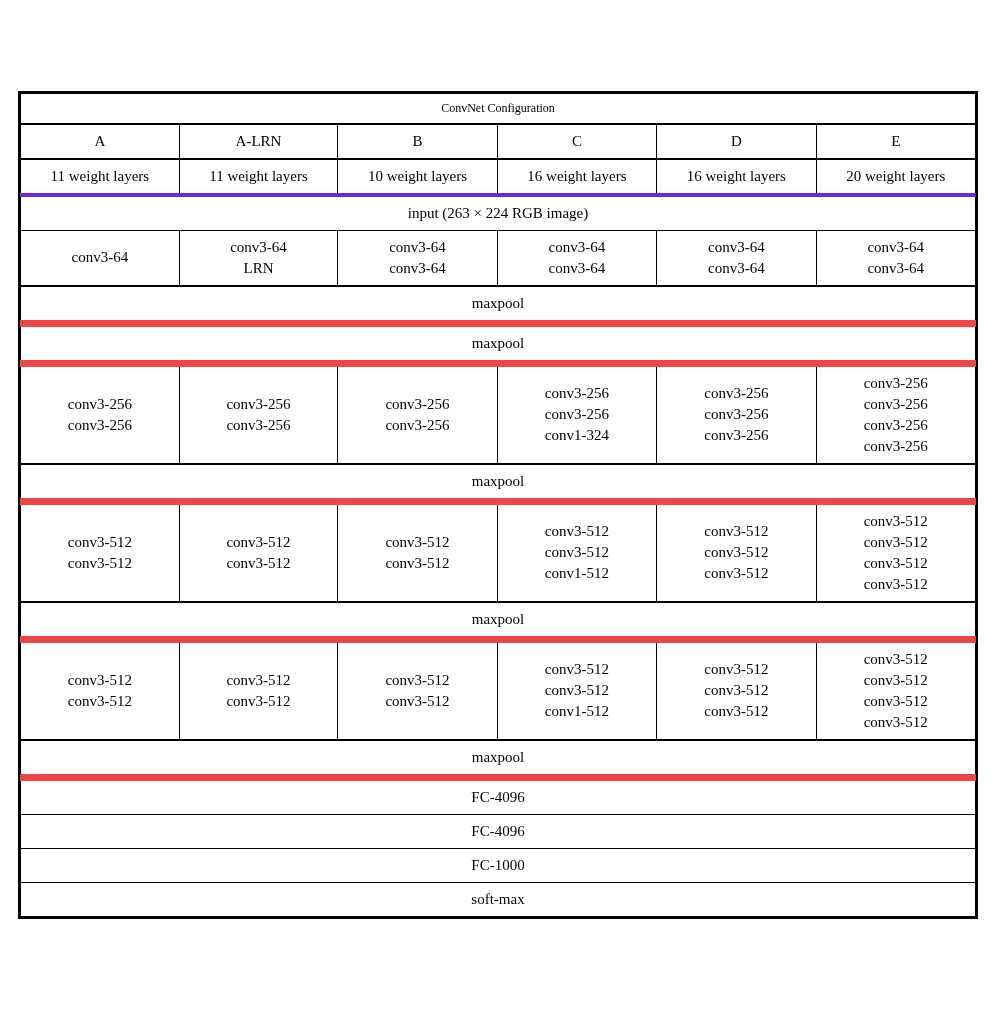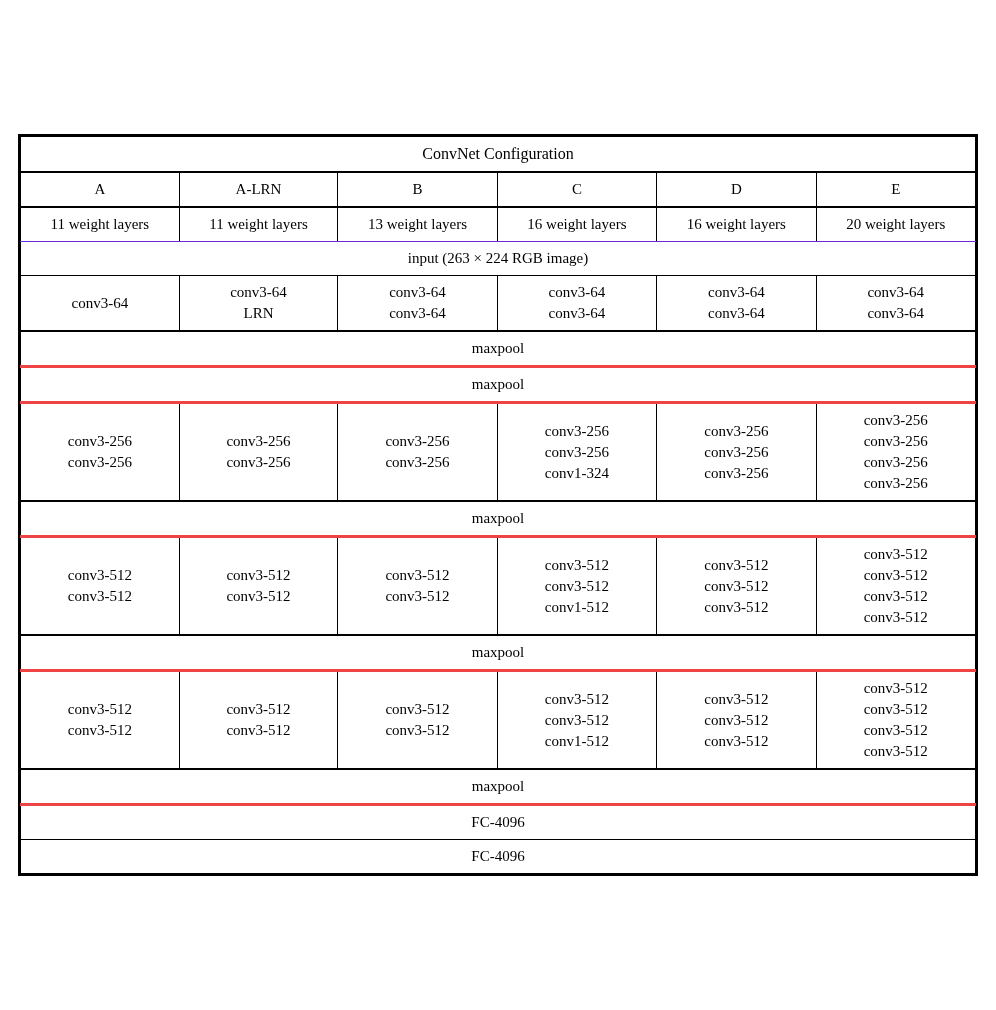--- a/index.html
+++ b/index.html
@@ -31,35 +31,35 @@
     td, th {
       border: 1px solid #000;
       text-align: center;
       vertical-align: middle;
       padding: 6px 8px;
       line-height: 1.4;
     }
 
     .title-row td {
       border-bottom: 2px solid #000;
-      font-size: 16px;
+      font-size: 12px;
     }
 
     .header-row td {
       border-bottom: 2px solid #000;
       font-size: 15px;
     }
 
     .sublayer-row td {
-      border-bottom: 1px solid #6d28d9;
+      border-bottom: 4px solid #6d28d9;
     }
 
     .maxpool-row td {
       border-top: 2px solid #000;
-      border-bottom: 3px solid #ef4444;
+      border-bottom: 7px solid #ef4444;
     }
 
     .bold {
       font-weight: normal;
     }
 
     .footer-row td {
       border-top: 2px solid #000;
     }
   </style>
@@ -79,21 +79,21 @@
       <td>A-LRN</td>
       <td>B</td>
       <td>C</td>
       <td>D</td>
       <td>E</td>
     </tr>
 
     <tr class="sublayer-row">
       <td>11 weight layers</td>
       <td>11 weight layers</td>
-      <td>13 weight layers</td>
+      <td>10 weight layers</td>
       <td>16 weight layers</td>
       <td>16 weight layers</td>
       <td>20 weight layers</td>
     </tr>
 
     <tr>
       <td colspan="6">input (263 × 224 RGB image)</td>
     </tr>
 
     <tr>
@@ -154,16 +154,22 @@
     </tr>
 
     <tr>
       <td colspan="6">FC-4096</td>
     </tr>
 
     <tr>
       <td colspan="6">FC-4096</td>
     </tr>
 
+    <tr>
+      <td colspan="6">FC-1000</td>
+    </tr>
 
+    <tr>
+      <td colspan="6">soft-max</td>
+    </tr>
   </tbody>
     </table>
 </div>
 
 </body></html>

